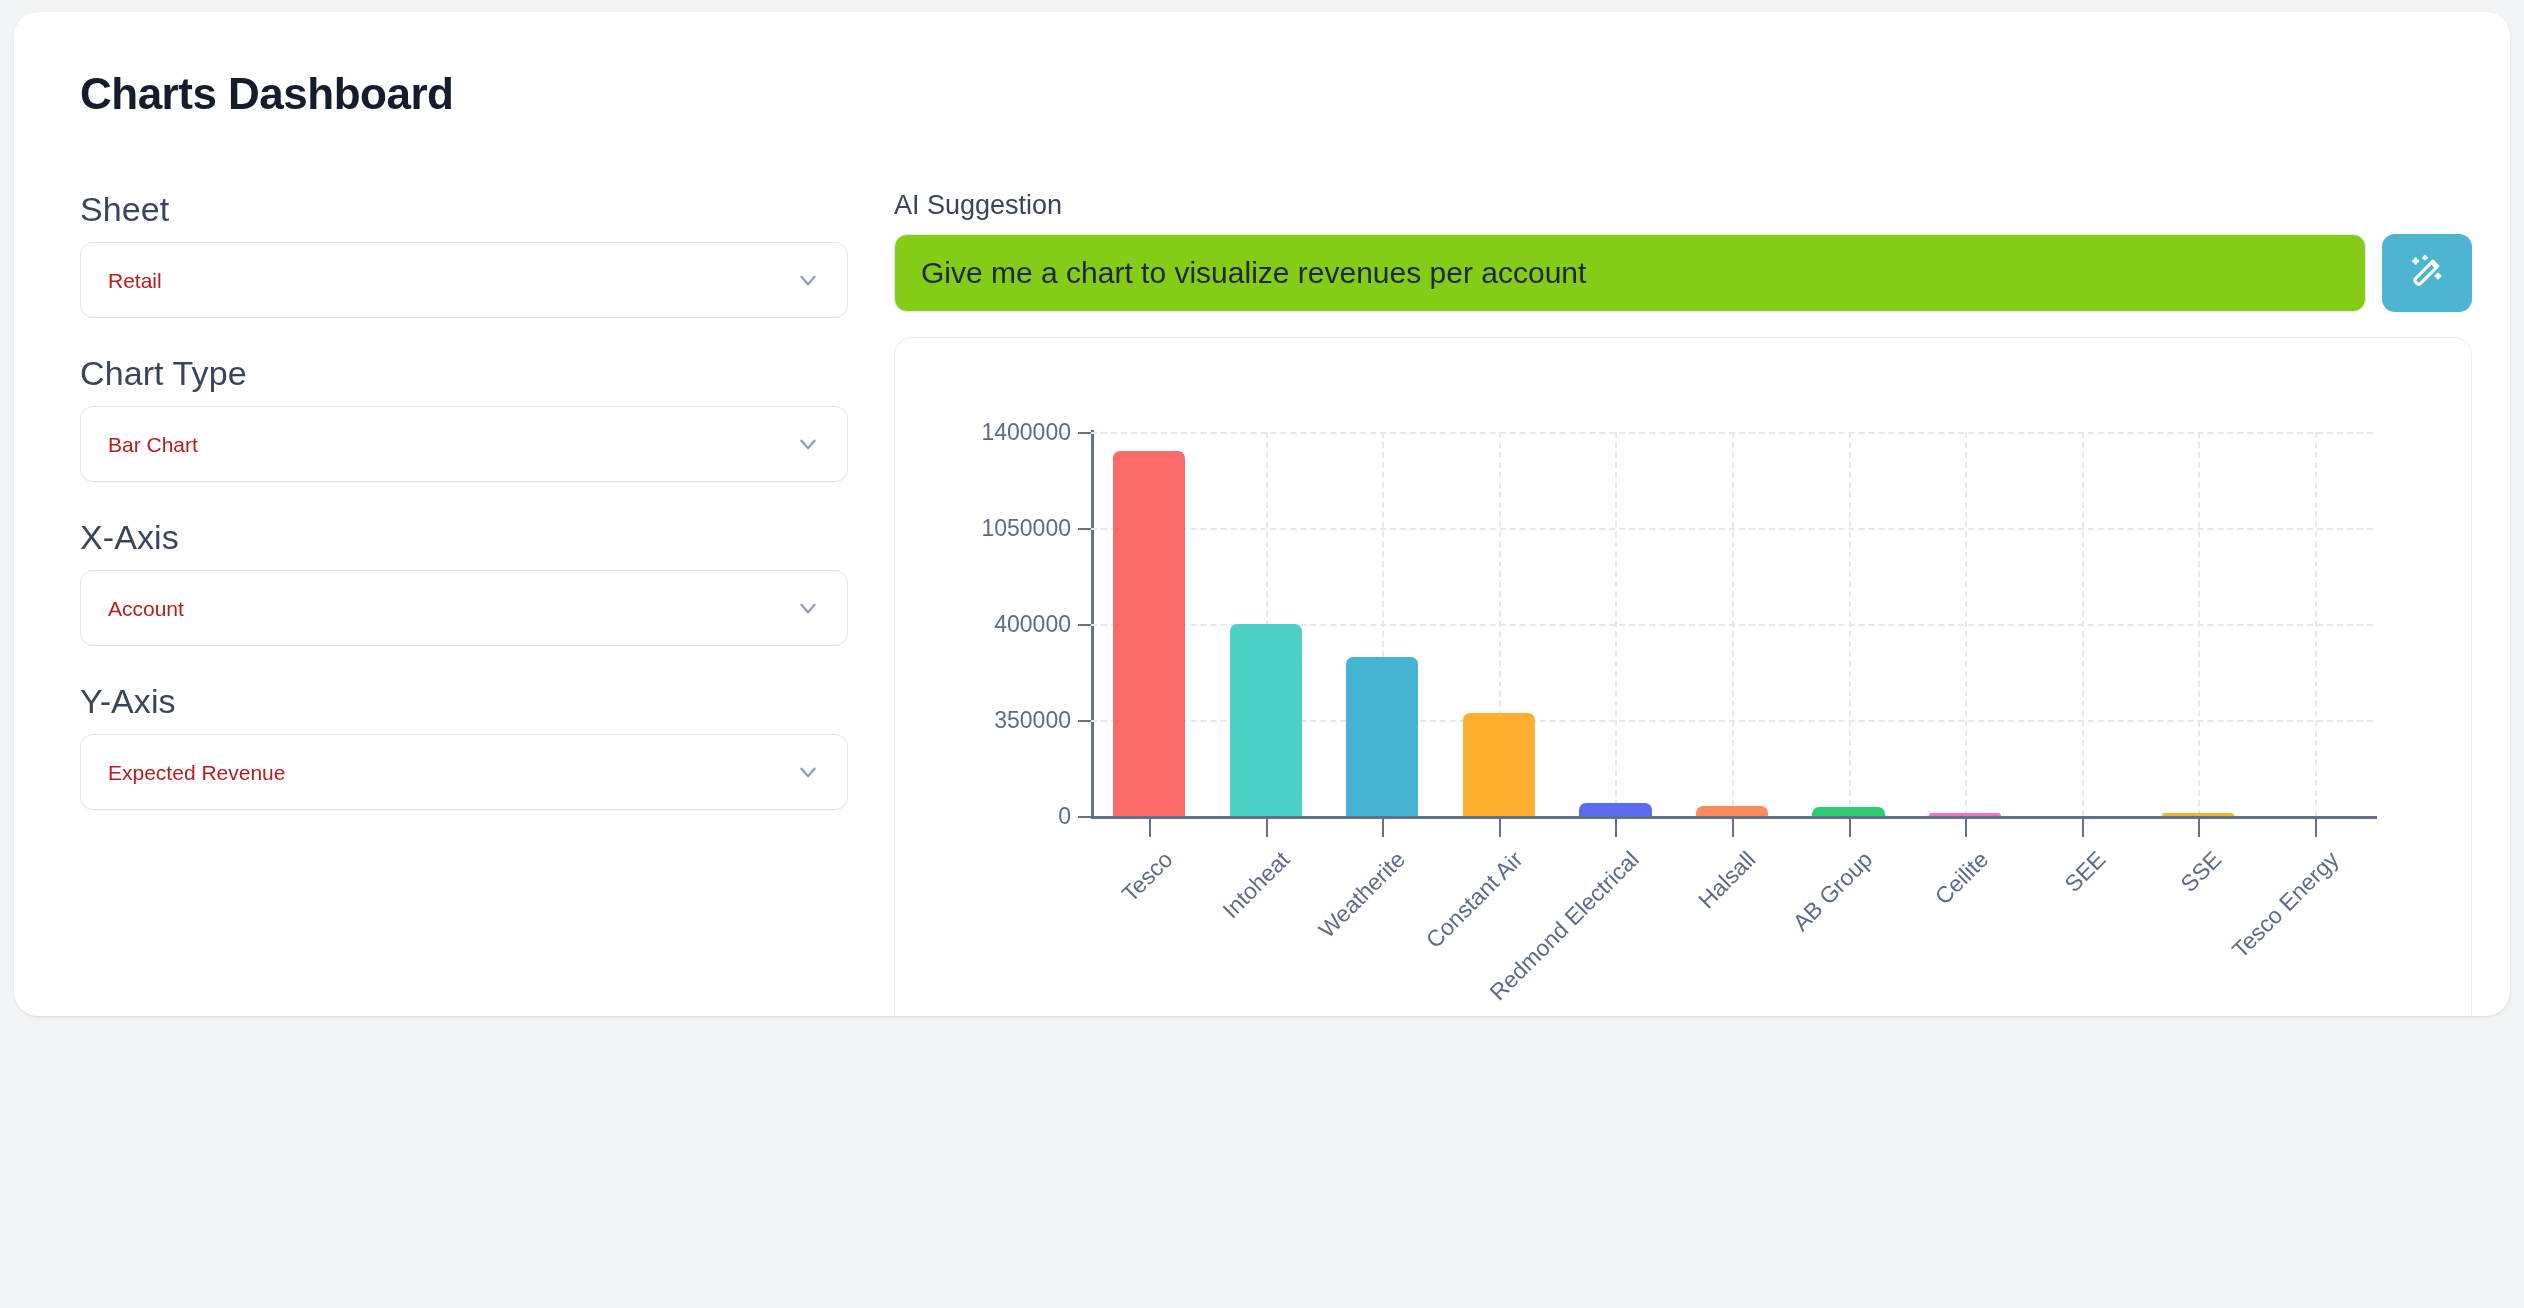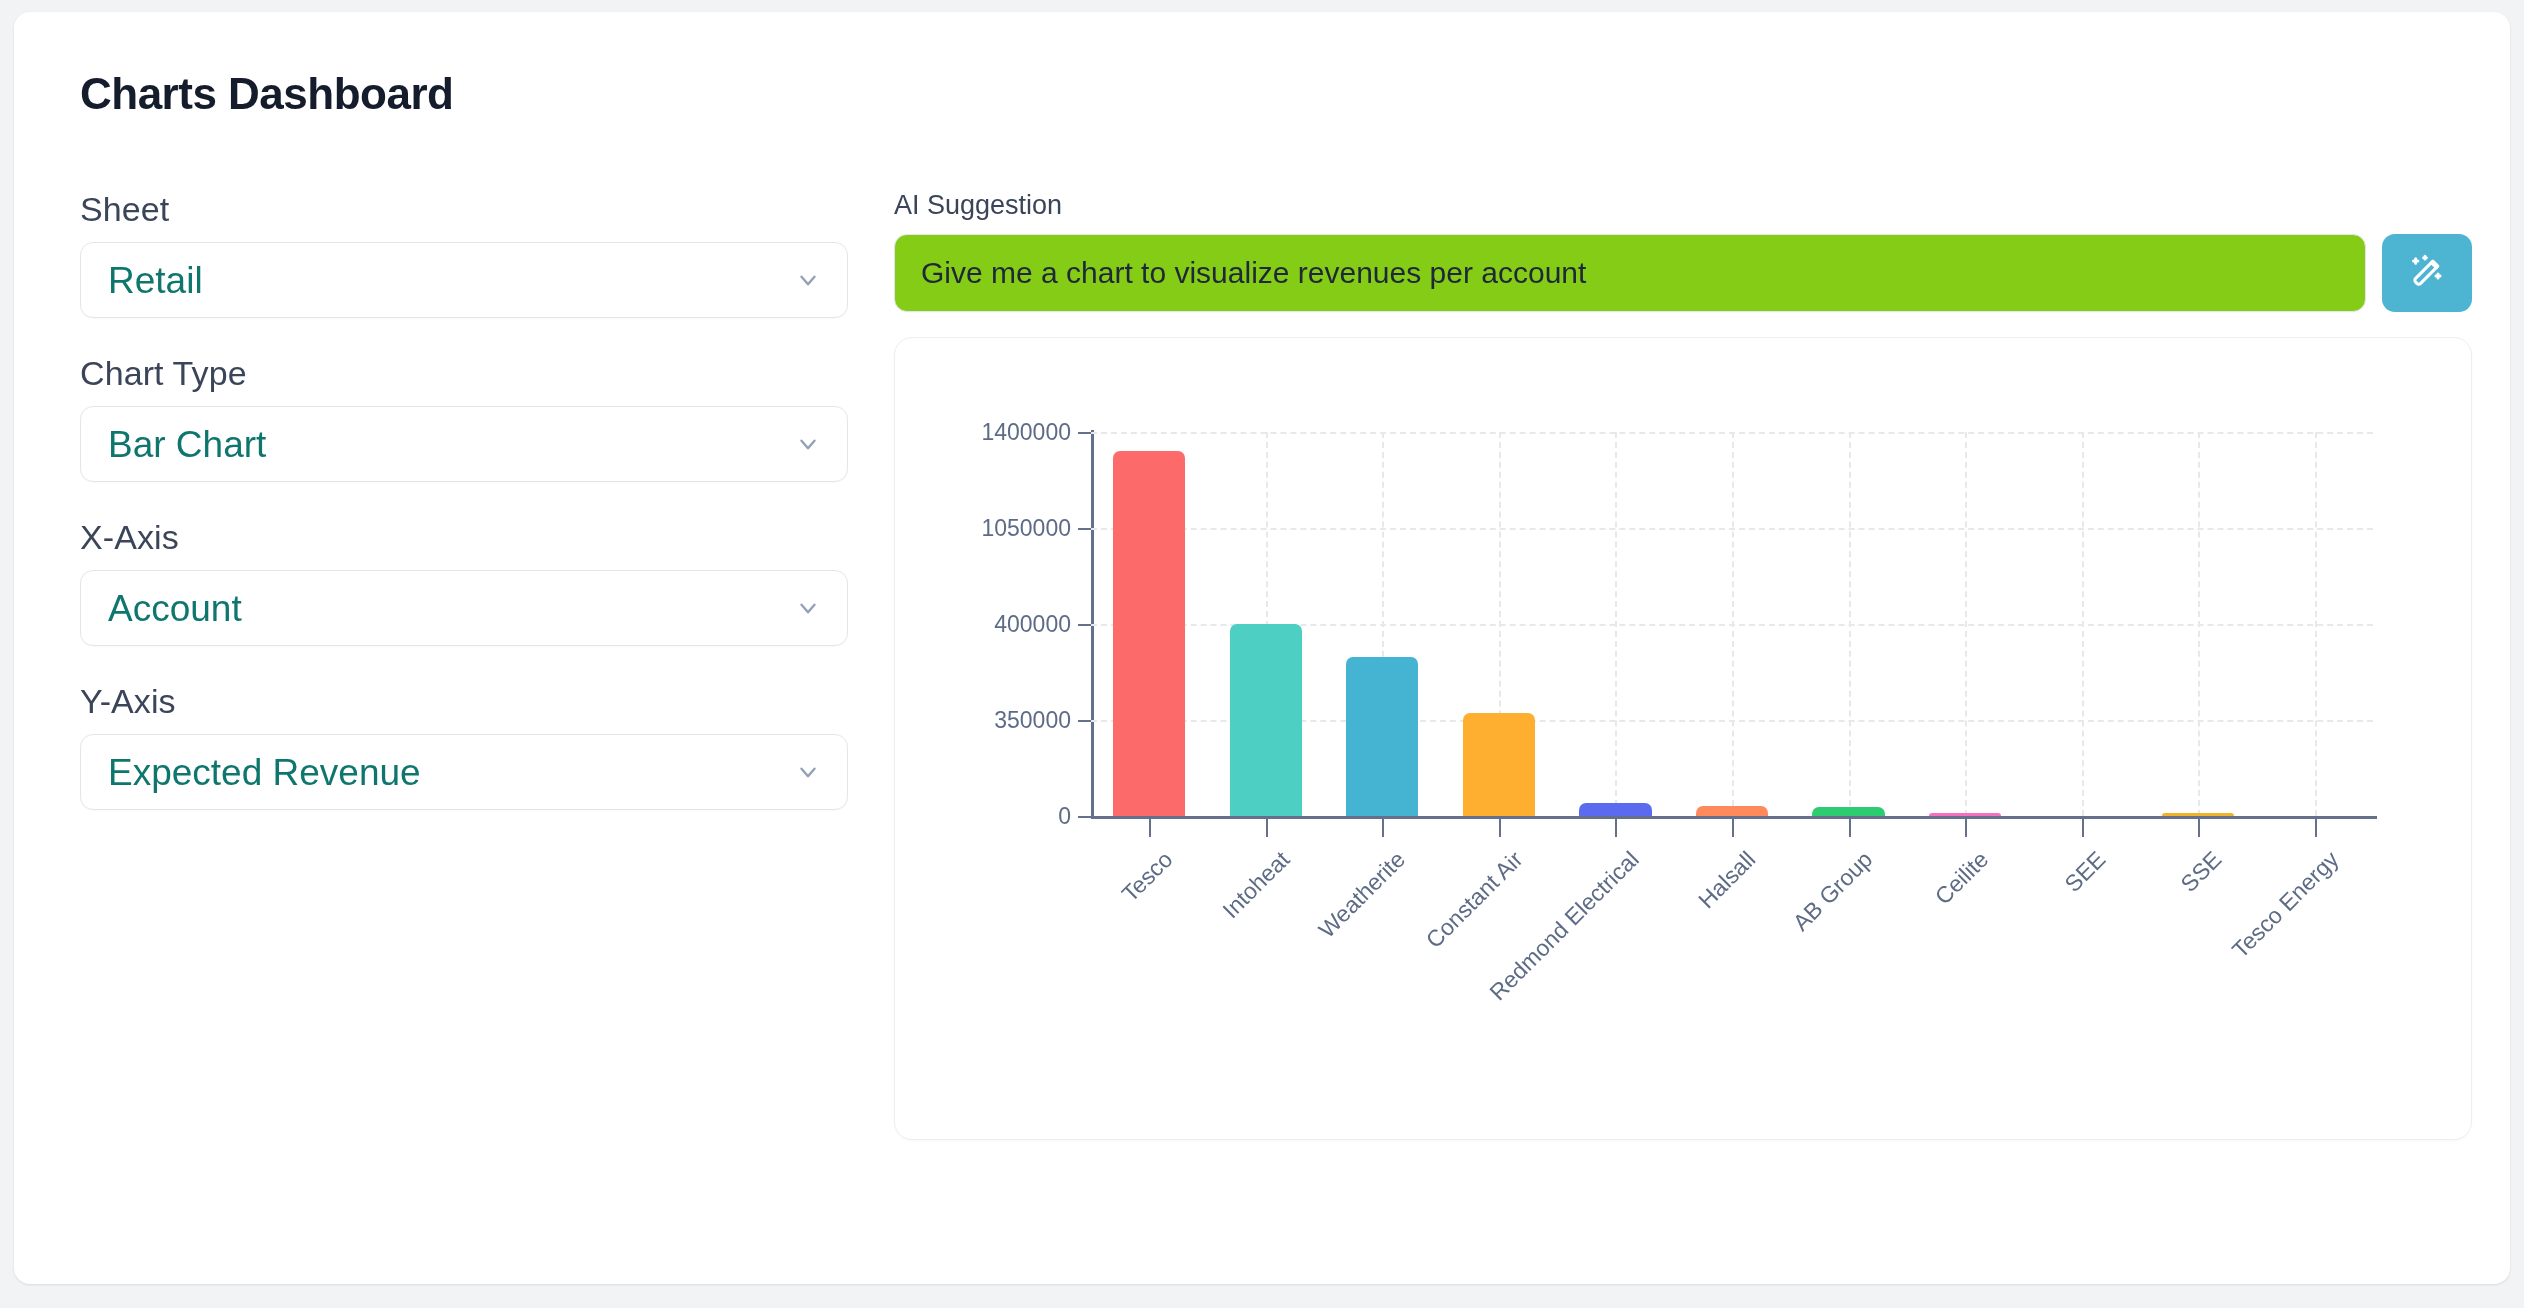--- a/index.html
+++ b/index.html
@@ -13,23 +13,23 @@
     font-family: "Liberation Sans", sans-serif;
     -webkit-font-smoothing: antialiased;
     overflow: hidden;
   }
 
   .page-card {
     position: absolute;
     left: 14px;
     top: 12px;
     width: 2496px;
-    height: 1272px;
+    height: 1004px;
     background: #ffffff;
-    border-radius: 16px;
+    border-radius: 24px;
     box-shadow: 0 1px 3px rgba(16, 24, 40, 0.07), 0 1px 2px rgba(16,24,40,0.04);
     box-sizing: border-box;
     overflow: hidden;
   }
 
   .page-title {
     position: absolute;
     left: 66px;
     top: 57px;
     font-size: 44px;
@@ -61,22 +61,22 @@
     height: 76px;
     border: 1.5px solid #e2e6ec;
     border-radius: 13px;
     background: #ffffff;
     box-sizing: border-box;
     display: flex;
     align-items: center;
     box-shadow: 0 1px 1px rgba(16,24,40,0.02);
   }
   .select-value {
-    font-size: 37px;
-    color: #0f766e;
+    font-size: 21px;
+    color: #b91c1c;
     padding-left: 27px;
     line-height: 1;
   }
   .chevron {
     position: absolute;
     right: 26px;
     top: 50%;
     transform: translateY(-50%);
     width: 26px;
     height: 26px;

